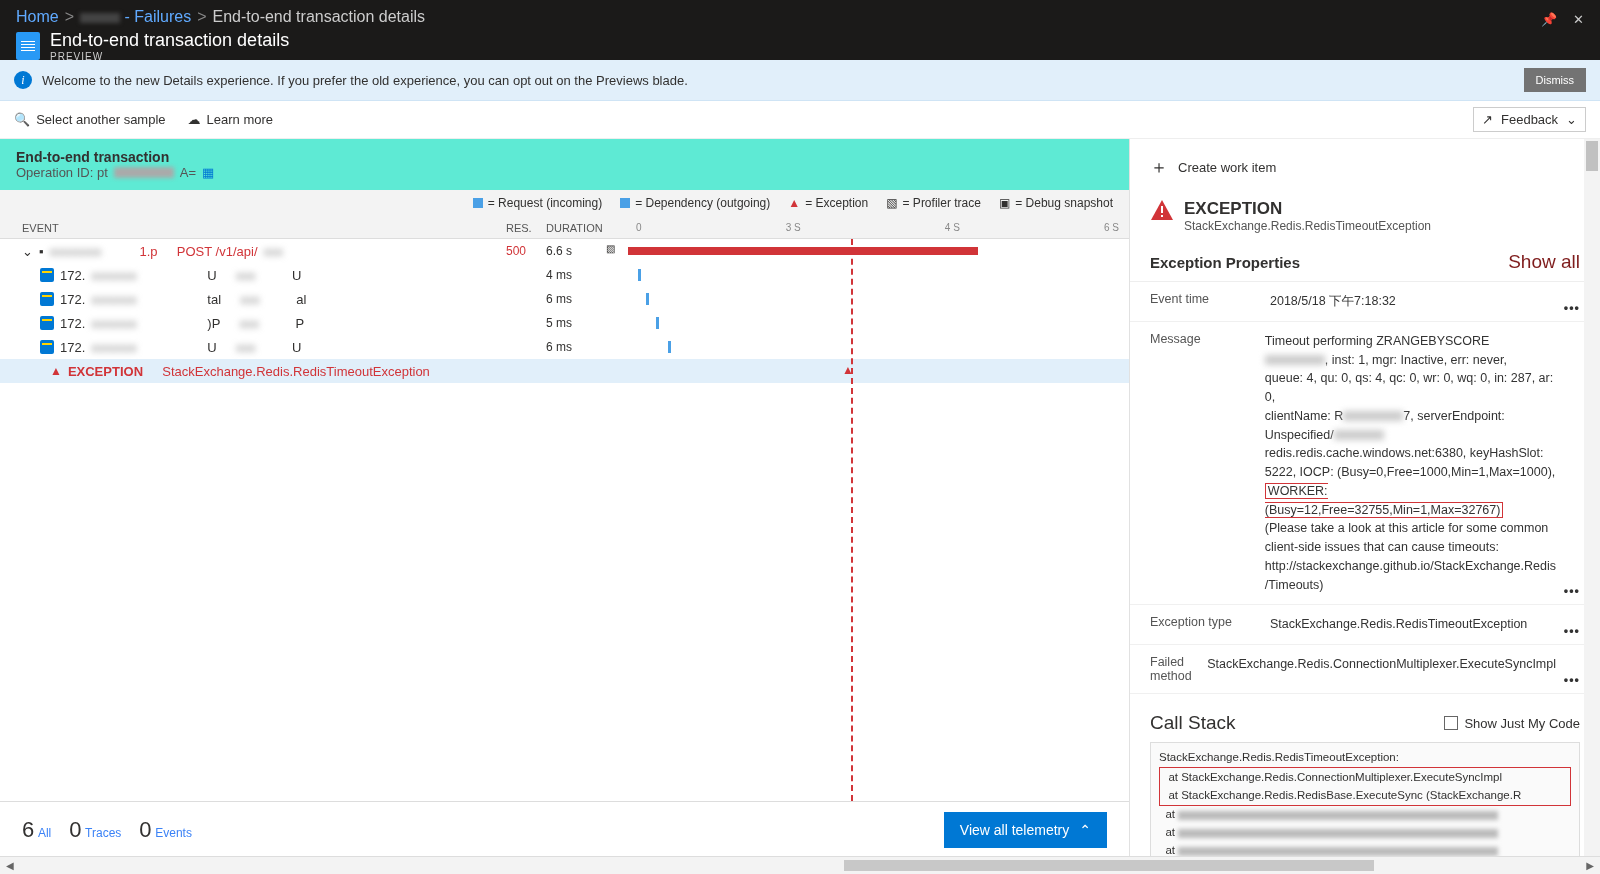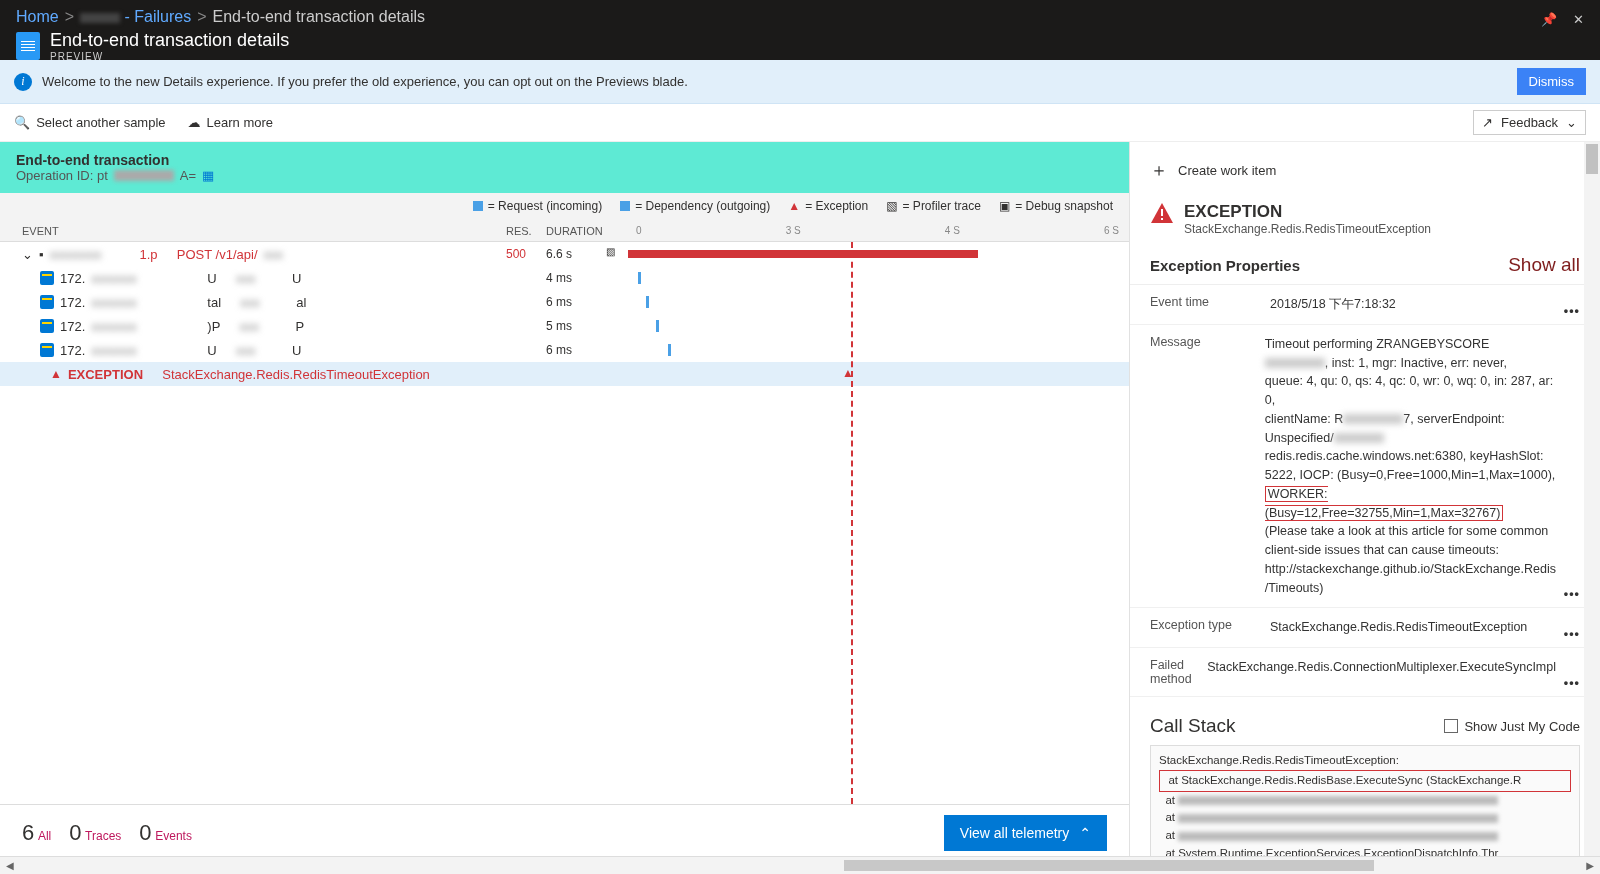--- a/index.html
+++ b/index.html
@@ -14,21 +14,21 @@
 .title-row{display:flex;align-items:center;padding:0 16px;gap:10px}
 .doc-icon{width:24px;height:28px;background:#2899f5;border-radius:2px;display:flex;flex-direction:column;justify-content:center;gap:2px;padding:5px}
 .doc-icon span{height:1px;background:#fff}
 .page-title{color:#fff;font-size:18px;font-weight:400}
 .preview-badge{color:#ccc;font-size:10px;letter-spacing:1px}
 .title-col{display:flex;flex-direction:column}
 .top-right{display:flex;gap:16px;padding:8px 16px;color:#ccc}
 .info-banner{background:#e1effa;display:flex;align-items:center;padding:8px 14px;justify-content:space-between;border-bottom:1px solid #cfe4f5}
 .info-left{display:flex;align-items:center;gap:10px}
 .info-icon{width:18px;height:18px;border-radius:50%;background:#0078d4;color:#fff;display:flex;align-items:center;justify-content:center;font-size:12px;font-style:italic;font-family:Georgia,serif}
-.dismiss-btn{background:#3b82f6;color:#fff;border:none;padding:6px 12px;font-size:13px;cursor:pointer}
+.dismiss-btn{background:#737373;color:#fff;border:none;padding:6px 12px;font-size:11px;cursor:pointer}
 .toolbar{display:flex;align-items:center;justify-content:space-between;padding:6px 14px;border-bottom:1px solid #eee}
 .toolbar-left{display:flex;gap:22px;align-items:center}
 .tool-item{display:flex;align-items:center;gap:6px;cursor:pointer;font-size:13px}
 .fb-btn{border:1px solid #ccc;padding:4px 8px;display:flex;align-items:center;gap:8px;cursor:pointer}
 .main{display:flex;height:calc(874px - 60px - 40px - 38px - 18px)}
 .left{flex:1;border-right:1px solid #e1e1e1;display:flex;flex-direction:column}
 .right{width:470px;overflow-y:auto;position:relative}
 .right-scroll{position:absolute;right:0;top:0;bottom:0;width:16px;background:#f3f3f3}
 .right-thumb{position:absolute;right:2px;top:2px;width:12px;height:30px;background:#c1c1c1}
 .txn-header{background:#5eead4;padding:10px 16px}
@@ -62,21 +62,21 @@
 .tl-cell{flex:1;position:relative;height:100%}
 .bar{position:absolute;top:8px;height:8px}
 .bar-red{background:#d13438}
 .tick{position:absolute;top:6px;width:3px;height:12px;background:#4aa0e6}
 .dashed-line{position:absolute;left:851px;top:0;bottom:0;border-left:2px dashed #d13438;pointer-events:none}
 .red{color:#d13438}
 .blur{filter:blur(3px);color:#888}
 .footer{border-top:1px solid #ddd;display:flex;align-items:center;justify-content:space-between;padding:12px 22px;height:56px}
 .counts{display:flex;gap:18px;align-items:baseline}
 .cnum{font-size:22px;font-weight:300}
-.clab{font-size:12px;color:#be185d}
+.clab{font-size:12px;color:#3b82f6}
 .view-all{background:#0078d4;color:#fff;border:none;padding:10px 16px;display:flex;align-items:center;gap:10px;cursor:pointer;font-size:14px}
 .r-head{padding:16px 20px;display:flex;align-items:center;gap:10px}
 .r-head .plus{font-size:18px;font-weight:300}
 .exc-head{padding:4px 20px 10px 20px;display:flex;align-items:flex-start;gap:10px}
 .big-warn{width:24px;height:22px;display:inline-block}
 .big-warn svg{width:24px;height:22px}
 .exc-title{font-size:17px;font-weight:600}
 .exc-sub{font-size:12px;color:#555}
 .props-head{display:flex;justify-content:space-between;align-items:center;padding:8px 20px;border-bottom:1px solid #eee}
 .props-title{font-weight:600;font-size:15px}
@@ -342,20 +342,21 @@
     <div class="cs-head">
       <div class="cs-title">Call Stack</div>
       <div class="cs-chk">
         <span class="chkbox"></span>
         <span>Show Just My Code</span>
       </div>
     </div>
     <div class="stack">
       <div class="stack-line">StackExchange.Redis.RedisTimeoutException:</div>
       <div class="hl-block">
+        <div class="stack-line">&nbsp;&nbsp;<span>at StackExchange.Redis.ConnectionMultiplexer.ExecuteSyncImpl</span></div>
         <div class="stack-line">&nbsp;&nbsp;<span>at StackExchange.Redis.RedisBase.ExecuteSync (StackExchange.R</span></div>
       </div>
       <div class="stack-line">&nbsp;&nbsp;<span>at </span><span class="stack-redact" style="width:320px"></span></div>
       <div class="stack-line">&nbsp;&nbsp;<span>at </span><span class="stack-redact" style="width:320px"></span></div>
       <div class="stack-line">&nbsp;&nbsp;<span>at </span><span class="stack-redact" style="width:320px"></span></div>
       <div class="stack-line">&nbsp;&nbsp;<span>at System.Runtime.ExceptionServices.ExceptionDispatchInfo.Thr</span></div>
 
     </div>
     <div class="right-scroll">
         <div class="right-thumb"></div>

